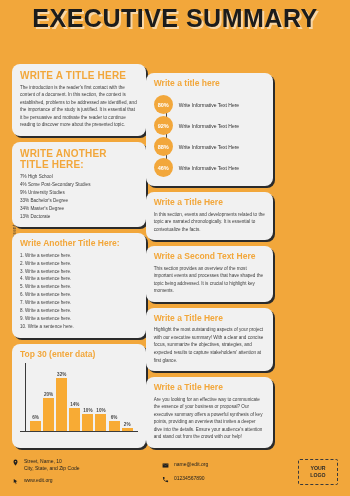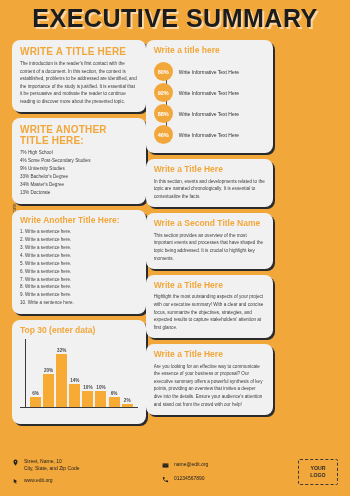--- a/index.html
+++ b/index.html
@@ -30,20 +30,21 @@
     font-size: 4.6px; letter-spacing: 0.3px;
     color: #3a3a3a; text-align: center; white-space: nowrap;
   }
 
   
   .content {
     position: absolute; top: 34px; left: 0;
     width: 283px; height: 414px;
     display: flex; gap: 0;
     padding: 6px 10px 0 12px;
+    align-items: flex-end;
   }
   .col { display: flex; flex-direction: column; gap: 6px; }
   .col-left { width: 165px; }
   .col-right { width: 157px; }
 
   .card {
     background: #f1f1f1;
     border-radius: 8px;
     padding: 6px 8px 7px 8px;
     box-shadow: 2px 2px 0 #2b2b2b;
@@ -243,21 +244,21 @@
           </div>
         </div>
       </div>
 
       <div class="card">
         <div class="card-title title-mixed">Write a Title Here</div>
         <div class="body-text">In this section, events and developments related to the topic are narrated chronologically. It is essential to contextualize the facts.</div>
       </div>
 
       <div class="card">
-        <div class="card-title title-mixed">Write a Second Title Name</div>
+        <div class="card-title title-mixed">Write a Second Text Here</div>
         <div class="body-text">This section provides an overview of the most important events and processes that have shaped the topic being addressed. It is crucial to highlight key moments.</div>
       </div>
 
       <div class="card">
         <div class="card-title title-mixed">Write a Title Here</div>
         <div class="body-text">Highlight the most outstanding aspects of your project with our executive summary! With a clear and concise focus, summarize the objectives, strategies, and expected results to capture stakeholders' attention at first glance.</div>
       </div>
 
       <div class="card">
         <div class="card-title title-mixed">Write a Title Here</div>

